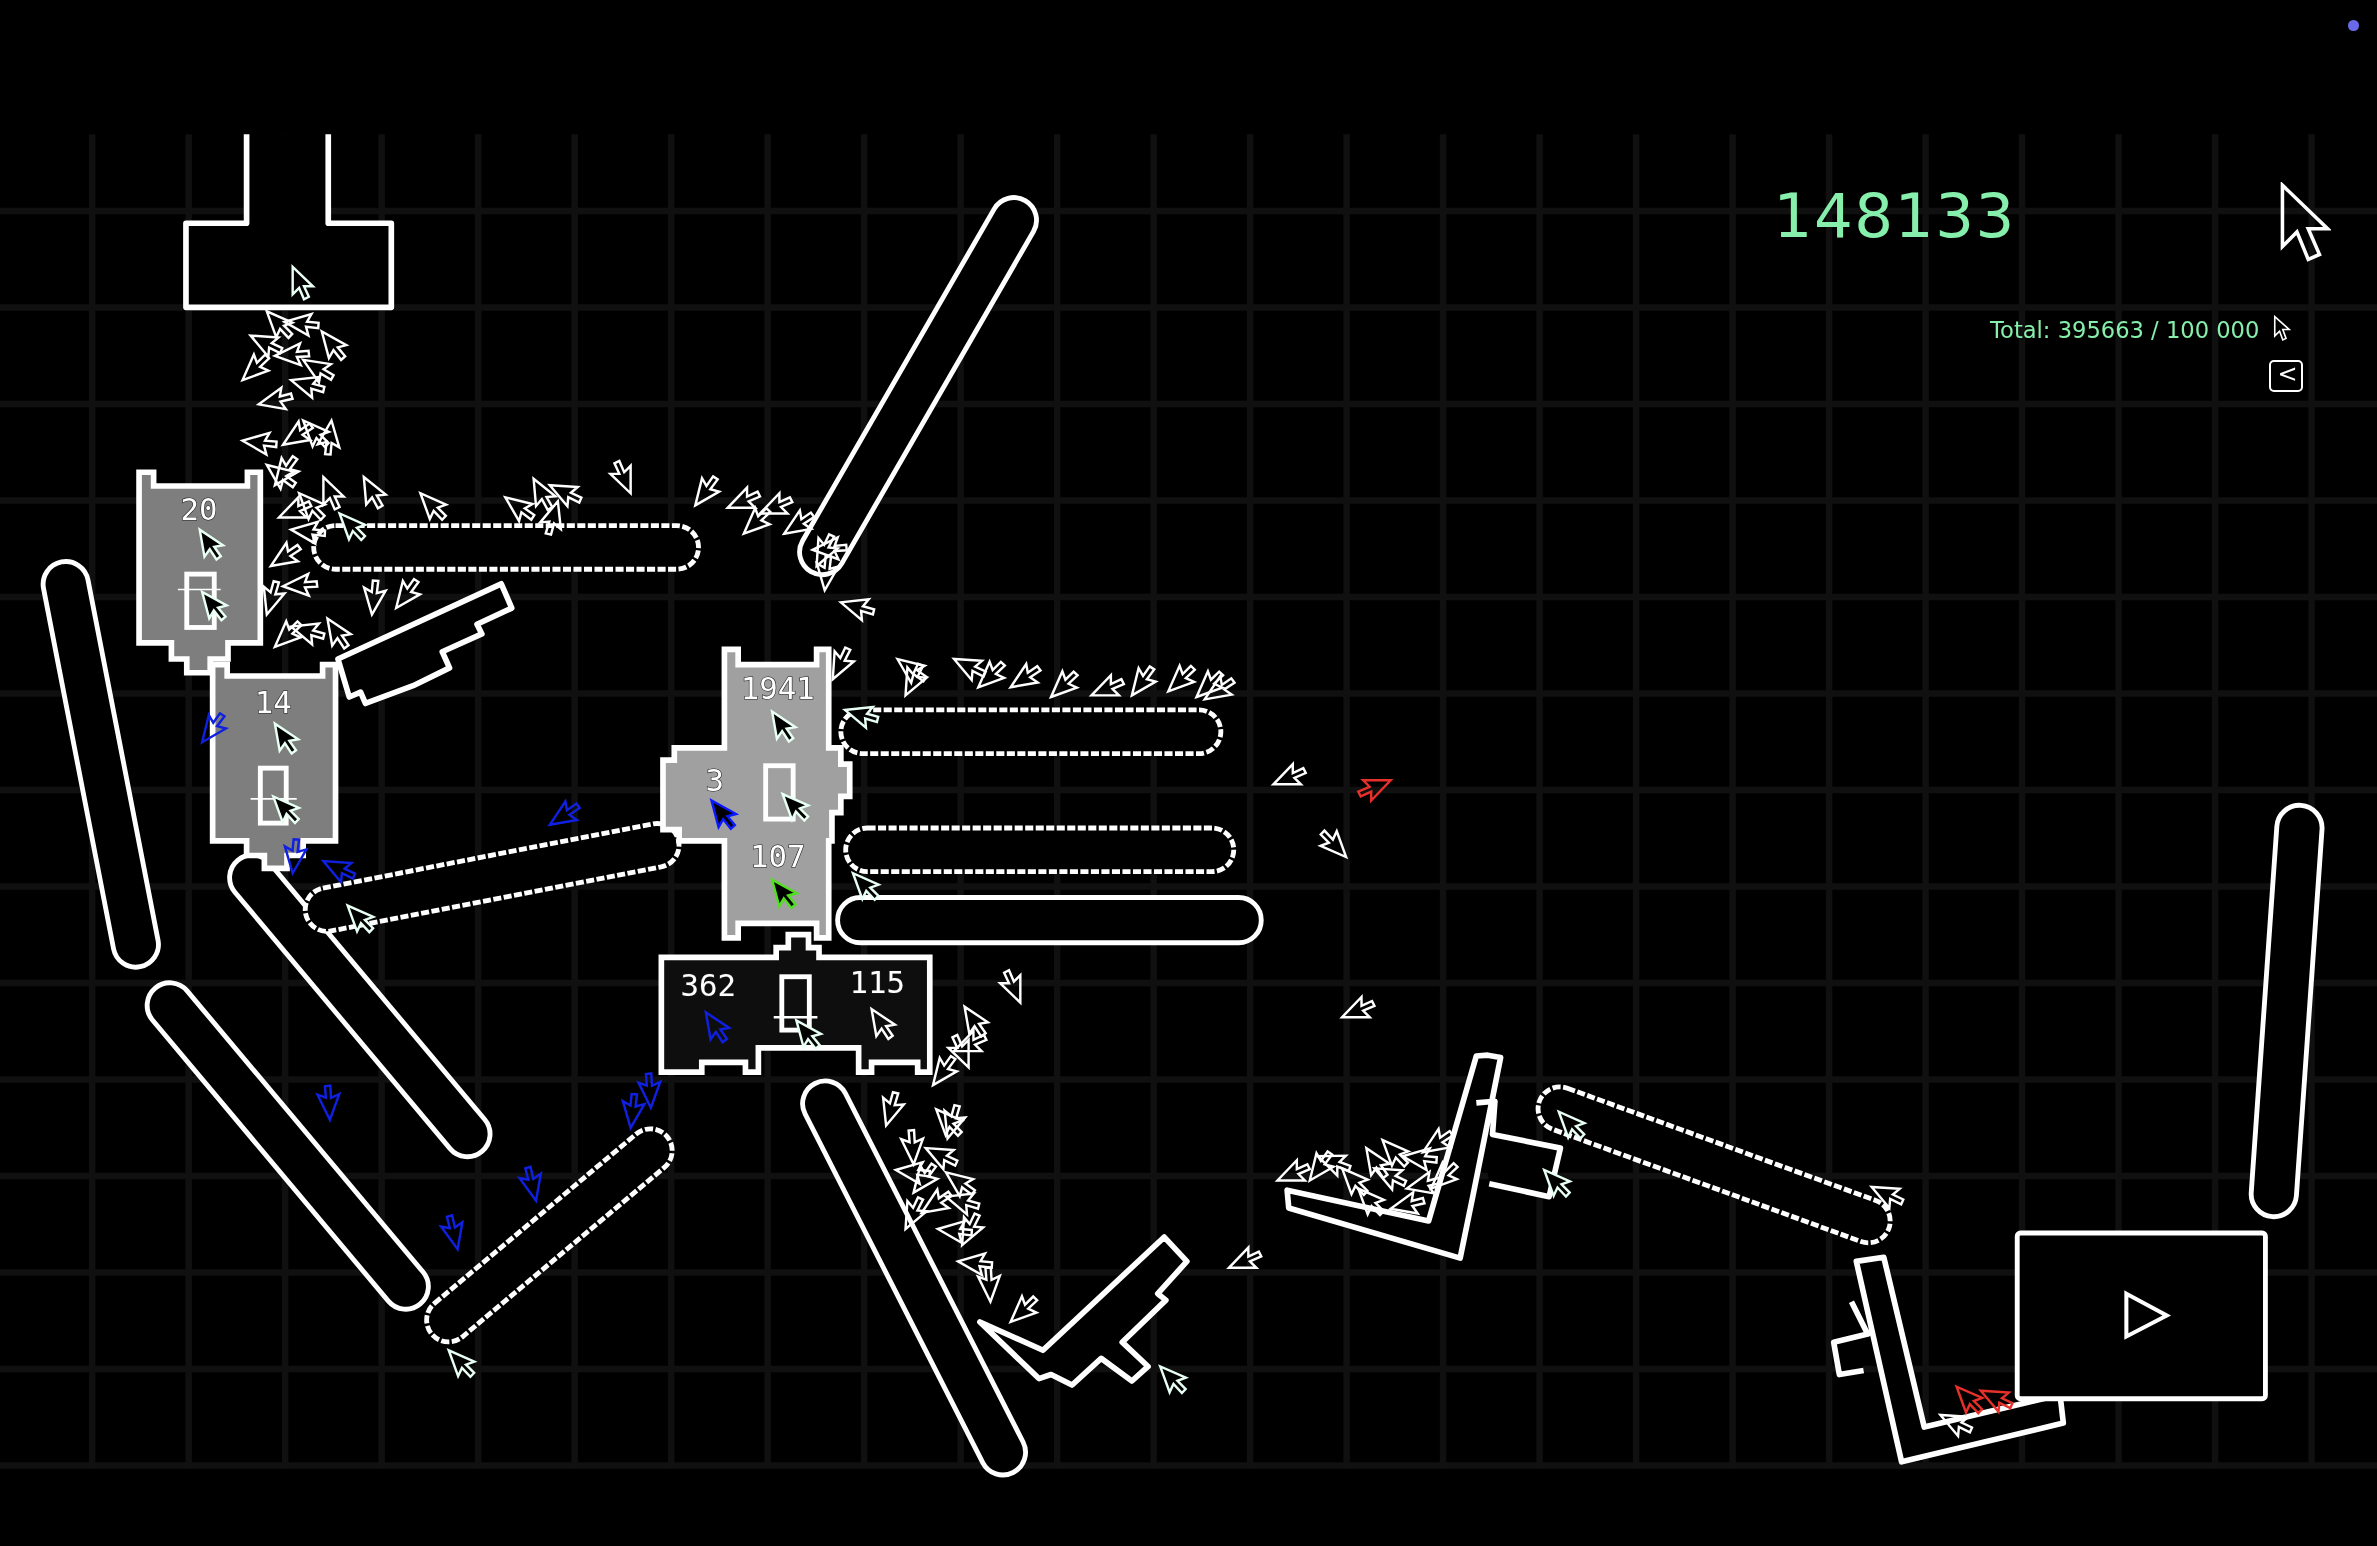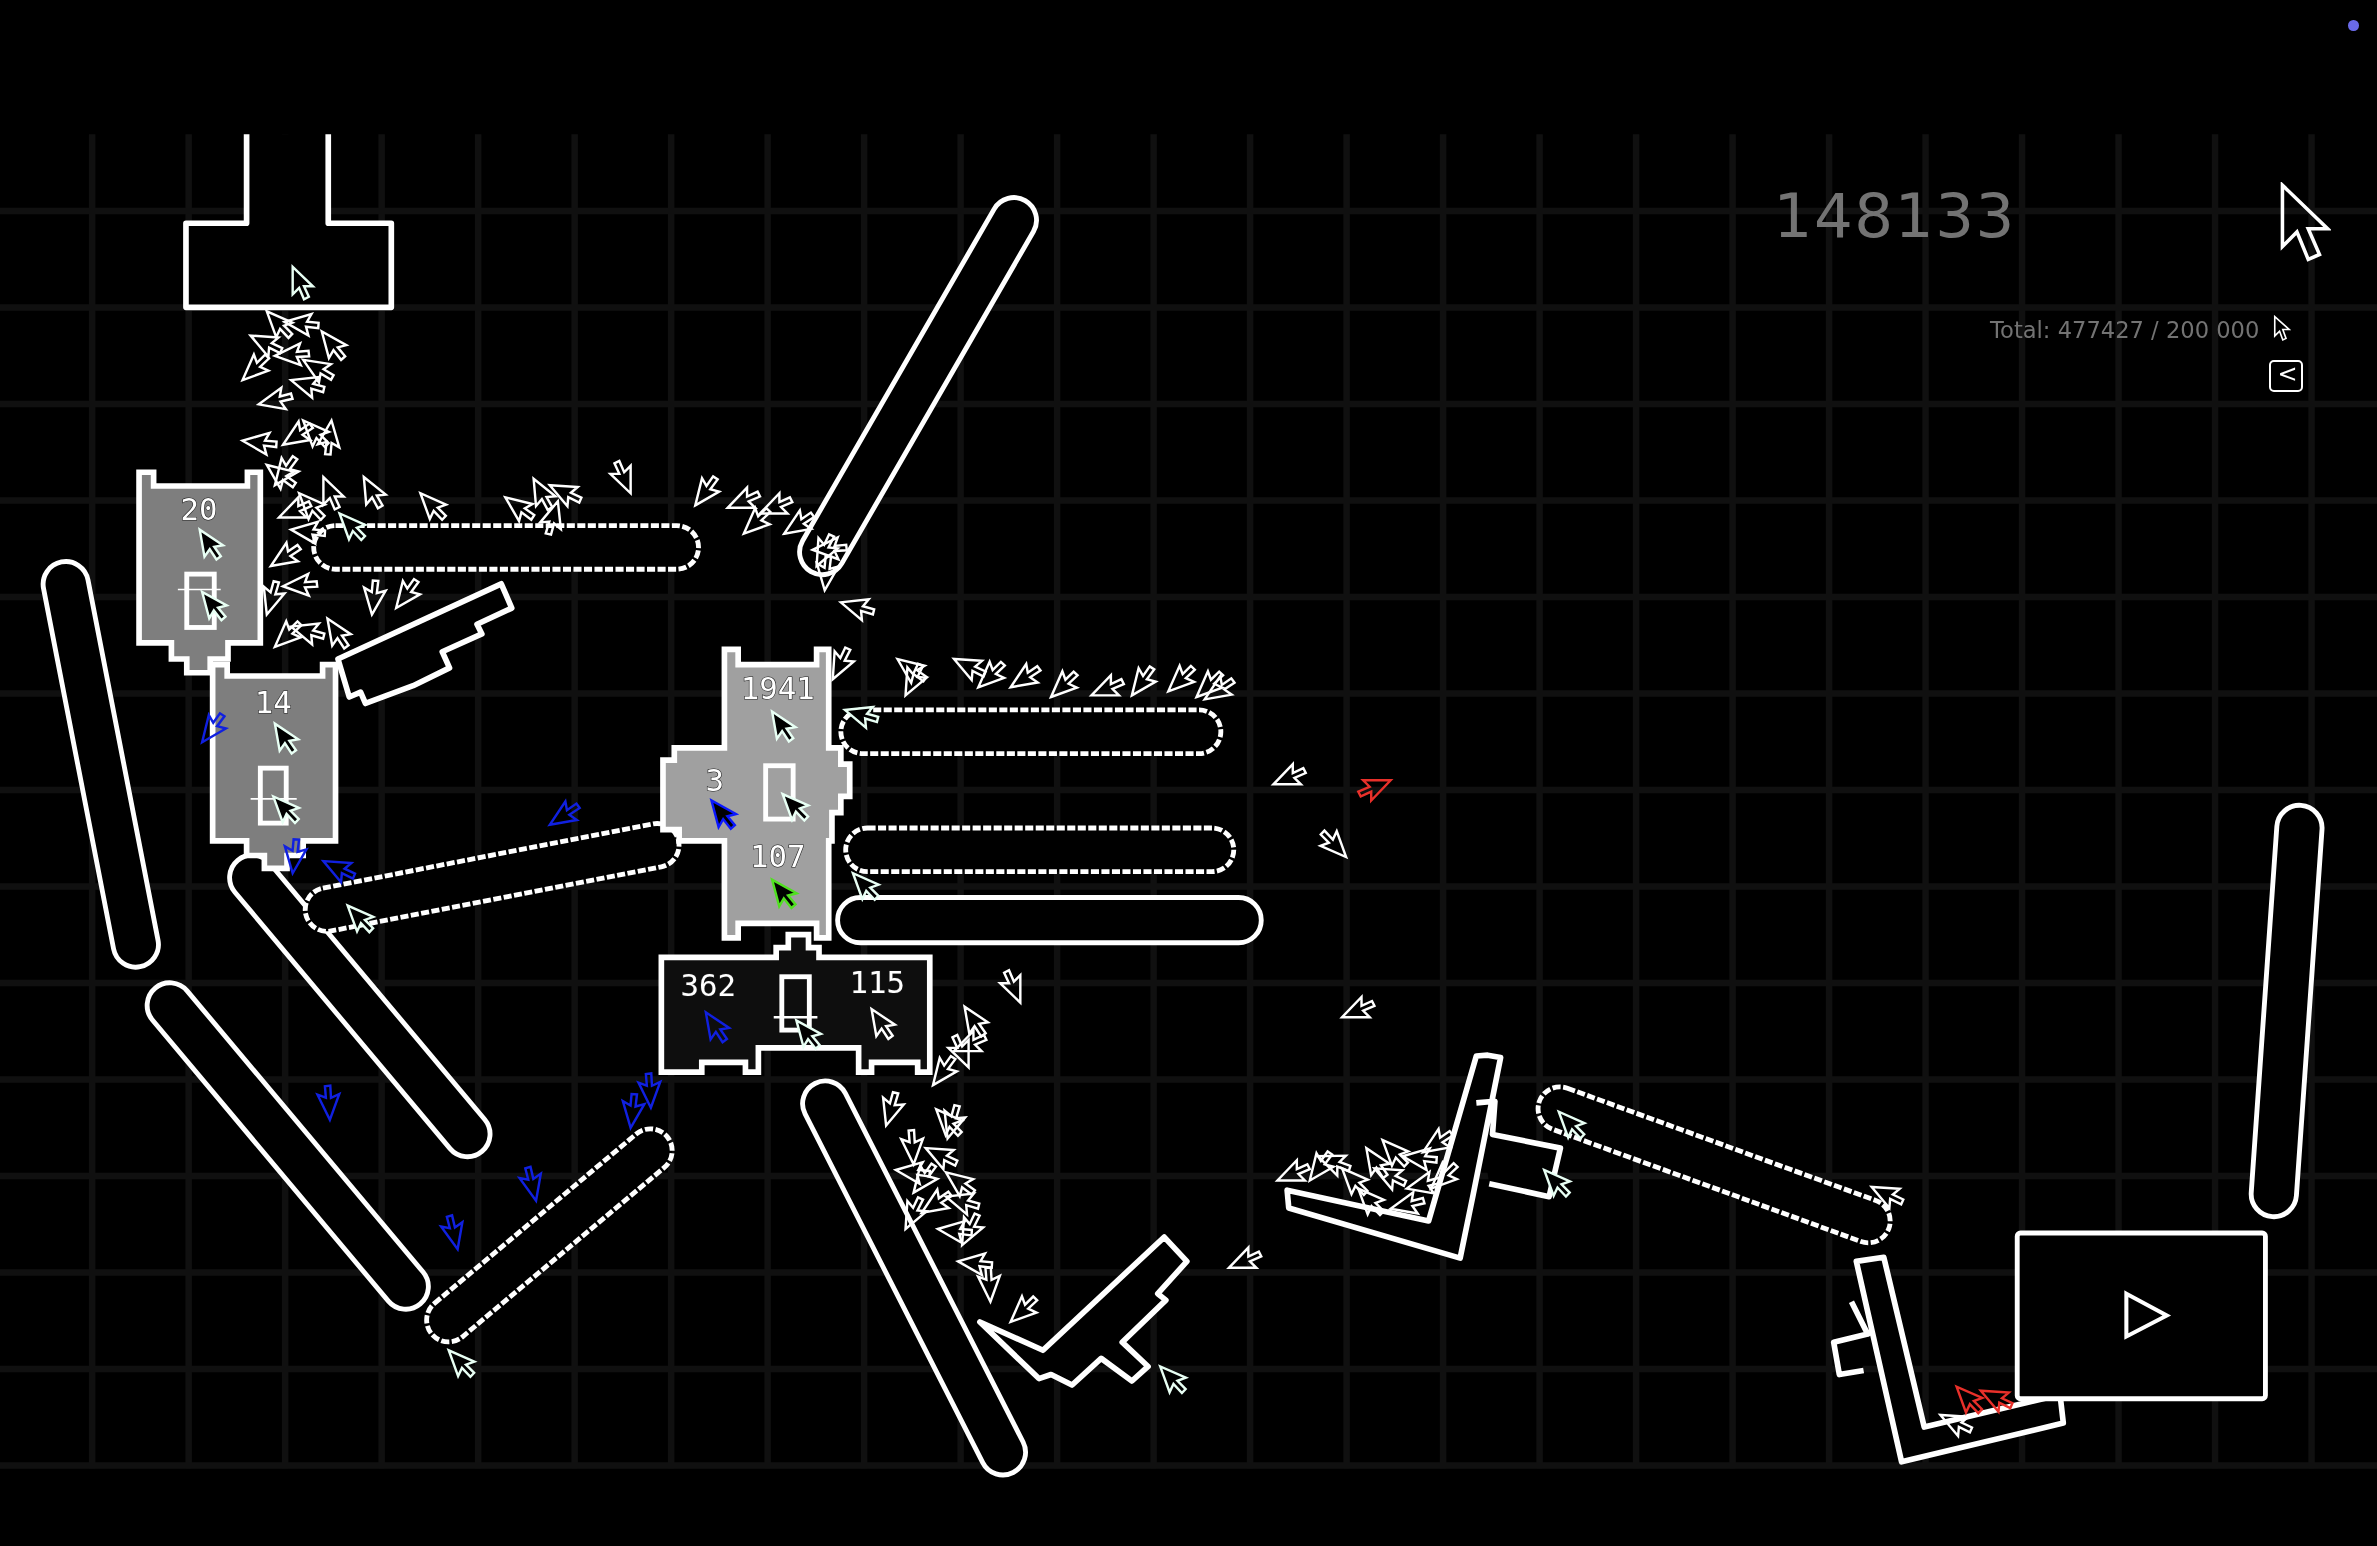--- a/index.html
+++ b/index.html
@@ -14,21 +14,21 @@
   .machine-dark { fill:#0e0e0e; stroke:#fff; stroke-width:7; }
   .slot { fill:none; stroke:#fff; stroke-width:6; }
   .cnt { fill:#fff; stroke:#222; stroke-width:1.5; font-family:"DejaVu Sans Mono","Liberation Mono",monospace; font-size:38px; text-anchor:middle; paint-order:stroke; }
   .cur { stroke-width:3; stroke-linejoin:miter; }
   .cur-w { fill:none; stroke:#fff; }
   .cur-b { fill:none; stroke:#1020e0; }
   .cur-r { fill:none; stroke:#e8302a; }
   .cur-in { fill:#000; stroke:#e8fff4; }
   .cur-blue-in { fill:#000; stroke:#0a18ff; }
   .cur-green-in { fill:#000; stroke:#50e020; }
-  .hud { position:absolute; color:#737373; }
+  .hud { position:absolute; color:#86efac; }
   #hud-count { right:361px; top:180px; font-size:61px; letter-spacing:1.6px; font-family:"DejaVu Sans","Liberation Sans",sans-serif; }
   #hud-total { right:86px; top:315px; font-size:22.6px; font-family:"DejaVu Sans","Liberation Sans",sans-serif; }
   #back-btn { position:absolute; left:2269px; top:360px; width:34px; height:32px; border:2.4px solid #fff; border-radius:4.9px; box-sizing:border-box; }
   #back-btn span { position:absolute; left:6.5px; top:-1.6px; color:#fff; font-size:24px; font-family:"DejaVu Sans",sans-serif; }
   #status-dot { position:absolute; left:2348px; top:20px; width:10.5px; height:10.5px; border-radius:50%; }
 </style>
 </head>
 <body>
 
 <svg id="scene" viewBox="0 0 2940 1912" xmlns="http://www.w3.org/2000/svg">
@@ -269,21 +269,21 @@
       <use href="#arrow" class="cur cur-r" transform="translate(2420,1715) rotate(-20)"></use>
       <use href="#arrow" class="cur cur-r" transform="translate(2450,1720) rotate(-40)"></use>
     </g>
 </svg>
 
 <div id="hud-count" class="hud">148133</div>
 <svg style="position:absolute;left:2279px;top:182px" width="52" height="87" viewBox="0 0 32 54">
   <path d="M2,2 L2,40 L11,31 L18,48 L25,45 L18,29 L30,29 Z" fill="none" stroke="#fff" stroke-width="2.2"></path>
 </svg>
 <div id="hud-total" class="hud">
-  <span>Total: 477427 / 200 000</span>
+  <span>Total: 395663 / 100 000</span>
   <svg width="18" height="29" viewBox="0 0 22 36" style="vertical-align:-6.5px;margin-left:6.5px">
     <path d="M2,2 L2,26 L8,20 L12,31 L16,29 L12,18 L20,18 Z" fill="none" stroke="#fff" stroke-width="2"></path>
   </svg>
 </div>
 <div id="back-btn">
   <span>&lt;</span>
 </div>
 <div id="status-dot" style="background: rgb(106, 106, 232);"></div>
 
 

